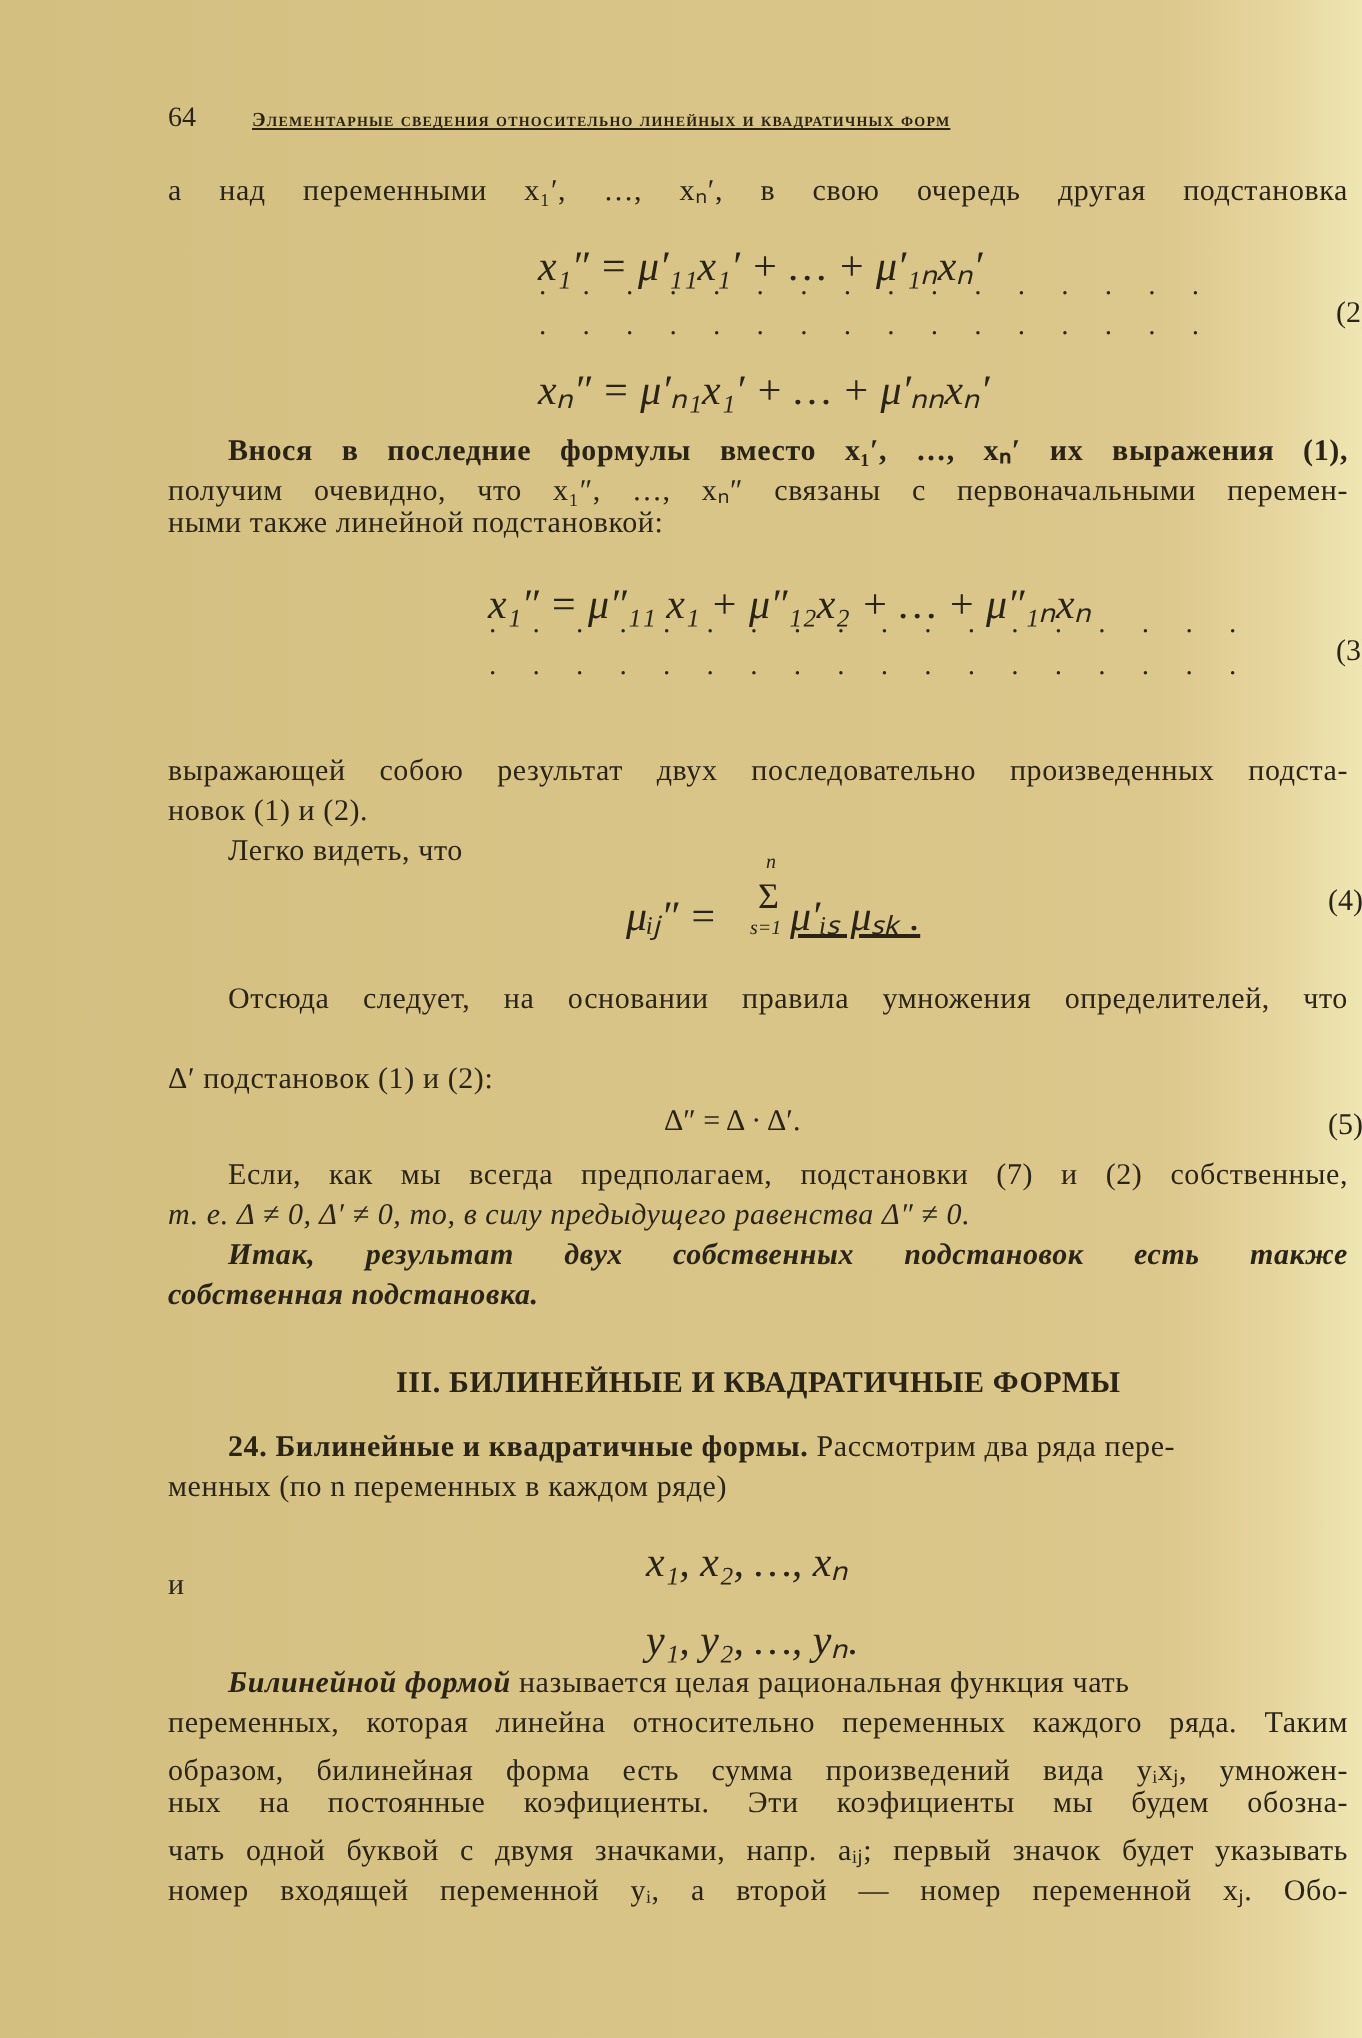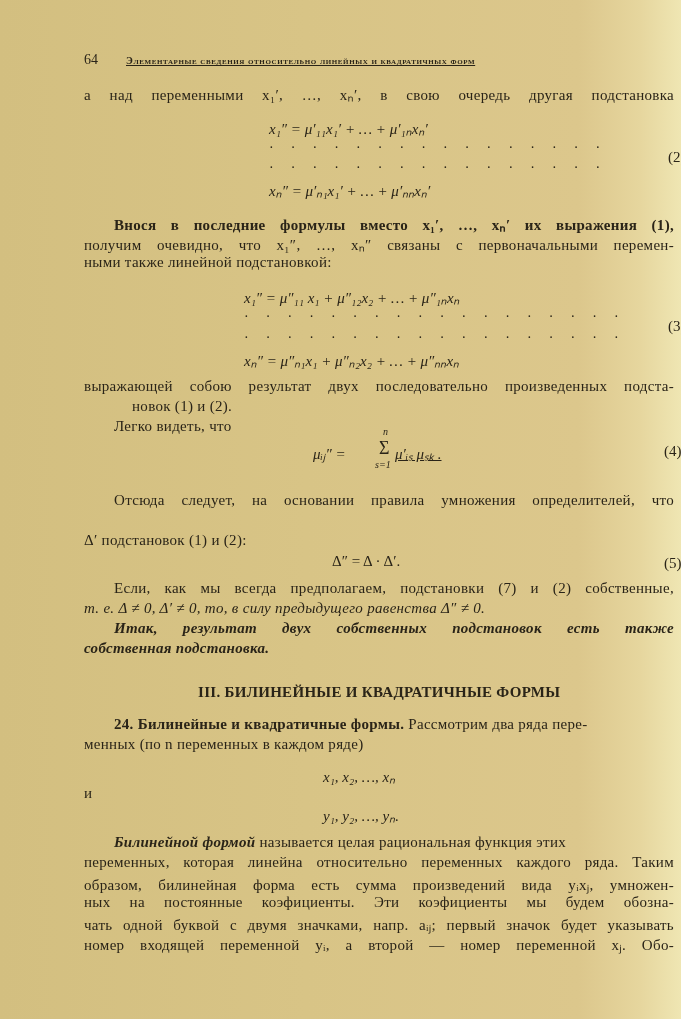--- a/index.html
+++ b/index.html
@@ -8,21 +8,21 @@
     background: linear-gradient(90deg, #d3bf80 0%, #d8c486 45%, #dcc78c 85%, #e6d69e 94%, #efe6b3 100%);
     font-family: "Liberation Serif", serif;
     color:#2a2418;
   }
   .page { position:absolute; left:16px; top:0; width:681px; height:1019px; }
   .abs { position:absolute; white-space:nowrap; }
   .hdr-num { left:68px; top:52px; font-size:14px; }
   .hdr-title { left:110px; top:55px; font-size:10px; letter-spacing:0.6px; font-variant:small-caps; font-weight:bold;text-decoration:underline; }
   .line { font-size:15px; letter-spacing:0.3px; }
   .just { text-align:justify; text-align-last:justify; white-space:normal; width:590px; }
-  .math { font-style:italic; font-size:15px; }
+  .math { font-style:italic; font-size:21px; }
   .eqnum { font-size:15px; }
   .dots { font-size:14px; letter-spacing:6.8px; }
   .ital { font-style:italic; }
   .bold { font-weight:bold; }
   .section { font-weight:bold; font-size:15px; letter-spacing:0.3px; }
 </style>
 </head>
 <body>
 
 <div class="page">
@@ -38,25 +38,24 @@
   <div class="abs math" style="left:253px; top:180px;">xₙ″ = μ′ₙ₁x₁′ + … + μ′ₙₙxₙ′</div>
   <div class="abs eqnum" style="left:652px; top:149px;">(2)</div>
 
   <div class="abs line just" style="left:68px; top:214px; width:590px; text-indent:30px;font-weight:bold;">Внося в последние формулы вместо x₁′, …, xₙ′ их выражения (1),</div>
   <div class="abs line just" style="left:68px; top:234px;">получим очевидно, что x₁″, …, xₙ″ связаны с первоначальными перемен-</div>
   <div class="abs line" style="left:68px; top:254px;">ными также линейной подстановкой:</div>
 
   <div class="abs math" style="left:228px; top:287px;">x₁″ = μ″₁₁ x₁ + μ″₁₂x₂ + … + μ″₁ₙxₙ</div>
   <div class="abs dots" style="left:228px; top:309px;">· · · · · · · · · · · · · · · · · ·</div>
   <div class="abs dots" style="left:228px; top:330px;">· · · · · · · · · · · · · · · · · ·</div>
-  <div class="abs math" style="left:228px; top:350px;">xₙ″ = μ″ₙ₁x₁ + μ″ₙ₂x₂ + … + μ″ₙₙxₙ</div>
   <div class="abs eqnum" style="left:652px; top:318px;">(3)</div>
 
   <div class="abs line just" style="left:68px; top:378px;">выражающей собою результат двух последовательно произведенных подста-</div>
-  <div class="abs line" style="left:68px; top:398px;margin-left:48px;">новок (1) и (2).</div>
+  <div class="abs line" style="left:68px; top:398px;">новок (1) и (2).</div>
   <div class="abs line" style="left:98px; top:418px;">Легко видеть, что</div>
 
   <div class="abs math" style="left:297px; top:443px;">μᵢⱼ″ =</div>
   <div class="abs math" style="left:367px; top:426px; font-size:10px;">n</div>
   <div class="abs" style="left:363px; top:438px; font-size:18px;">Σ</div>
   <div class="abs math" style="left:359px; top:459px; font-size:10px;">s=1</div>
   <div class="abs math" style="left:379px; top:443px;text-decoration:underline;">μ′ᵢₛ μₛₖ .</div>
   <div class="abs eqnum" style="left:648px; top:443px;">(4)</div>
 
   <div class="abs line just" style="left:68px; top:492px; text-indent:30px;">Отсюда следует, на основании правила умножения определителей, что</div>
@@ -77,20 +76,20 @@
     <span>Рассмотрим два ряда пере-</span>
   </div>
   <div class="abs line" style="left:68px; top:736px;">менных (по n переменных в каждом ряде)</div>
 
   <div class="abs math" style="left:307px; top:766px;">x₁, x₂, …, xₙ</div>
   <div class="abs line" style="left:68px; top:785px;">и</div>
   <div class="abs math" style="left:307px; top:805px;">y₁, y₂, …, yₙ.</div>
 
   <div class="abs line" style="left:98px; top:834px; width:560px;">
     <span class="ital bold">Билинейной формой</span>
-    <span>называется целая рациональная функция этих</span>
+    <span>называется целая рациональная функция чать</span>
   </div>
   <div class="abs line just" style="left:68px; top:854px;">переменных, которая линейна относительно переменных каждого ряда. Таким</div>
   <div class="abs line just" style="left:68px; top:894px;">ных на постоянные коэфициенты. Эти коэфициенты мы будем обозна-</div>
   <div class="abs line just" style="left:68px; top:874px;">образом, билинейная форма есть сумма произведений вида yᵢxⱼ, умножен-</div>
   <div class="abs line just" style="left:68px; top:914px;">чать одной буквой с двумя значками, напр. aᵢⱼ; первый значок будет указывать</div>
   <div class="abs line just" style="left:68px; top:934px;">номер входящей переменной yᵢ, а второй — номер переменной xⱼ. Обо-</div>
 </div>
 
 </body></html>

